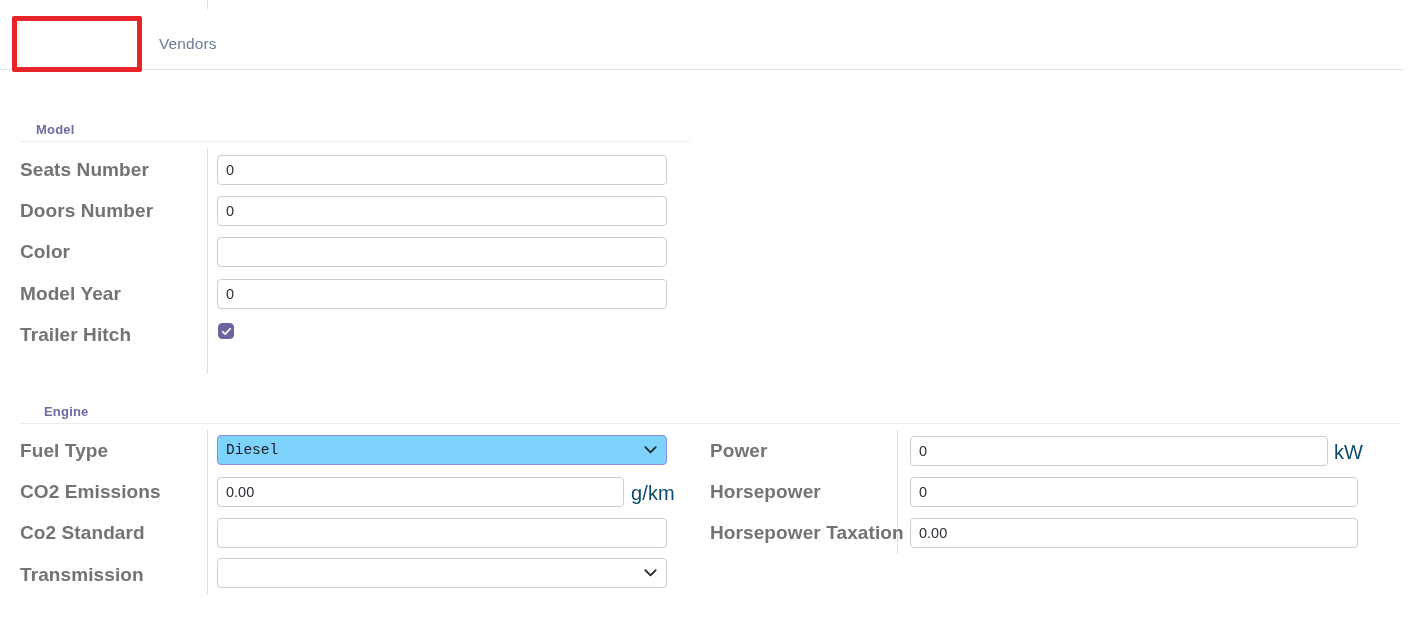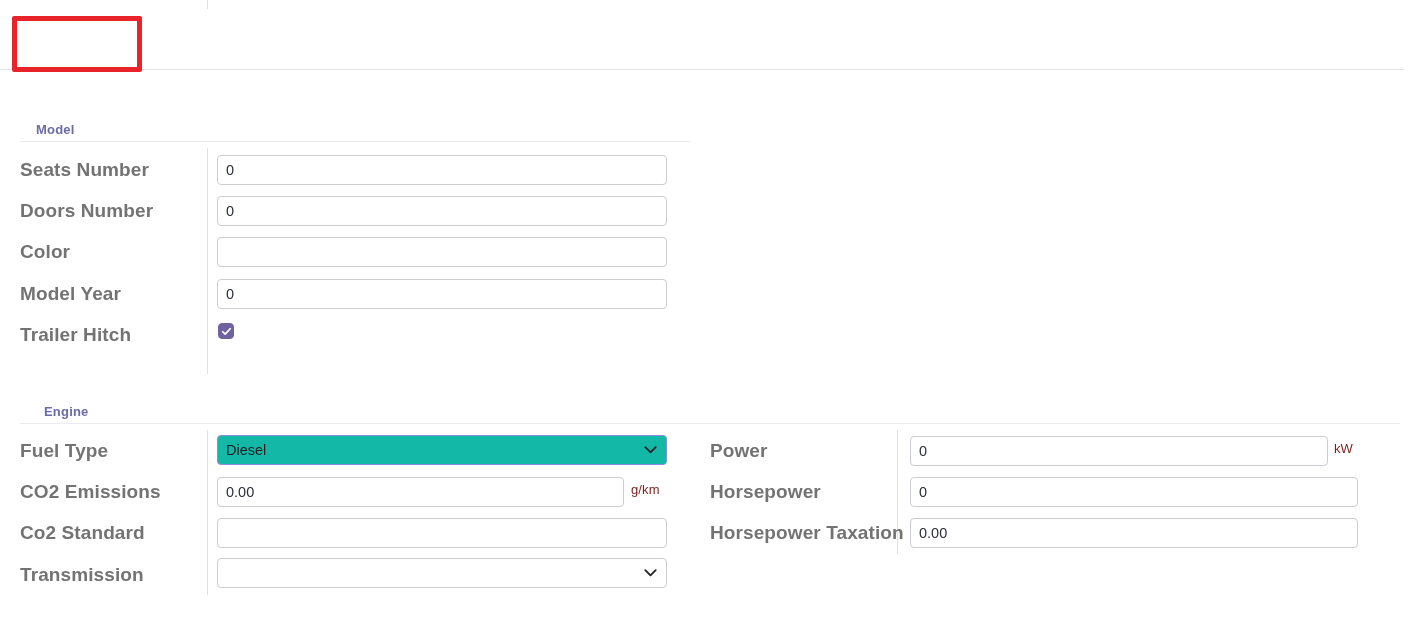--- a/index.html
+++ b/index.html
@@ -137,29 +137,30 @@
   .sel-wrap { position: absolute; }
   .sel-wrap .chev {
     position: absolute;
     right: 10px;
     top: 50%;
     transform: translateY(-50%);
     pointer-events: none;
     line-height: 0;
   }
   .sel-highlight {
-    background: #14b8a6;
+    background: #7dd3fc;
     border: 1px solid #8d8de0;
     color: #1b1b22;
+    font-family: Liberation Mono, monospace;
   }
 
   .unit {
     position: absolute;
-    font-size: 13px;
-    color: #7f1d1d;
+    font-size: 20px;
+    color: #0c4a6e;
     letter-spacing: 0.1px;
   }
 
   
   .cbox {
     position: absolute;
     width: 16px;
     height: 16px;
     border-radius: 4px;
     background: #6f629e;
@@ -171,20 +172,23 @@
     justify-content: center;
   }
 </style>
 </head>
 <body>
 
 <div class="top-stub"></div>
 
 <div class="tabbar">
   <div class="tabbar-line"></div>
+  <div class="tab tab-inactive">
+    <span>Vendors</span>
+  </div>
 </div>
 <div class="annot-box"></div>
 
 <div class="group-title" style="left:36px; top:122px;">Model</div>
 <div class="group-rule" style="left:20px; top:141px; width:670px;"></div>
 
 <div class="col-divider" style="left:207px; top:148px; height:226px;"></div>
 
 <div class="flabel" style="left:20px; top:159px;">Seats Number</div>
 <input class="finput" style="left: 217px; top: 155px; width: 450px;" type="text" value="0">

